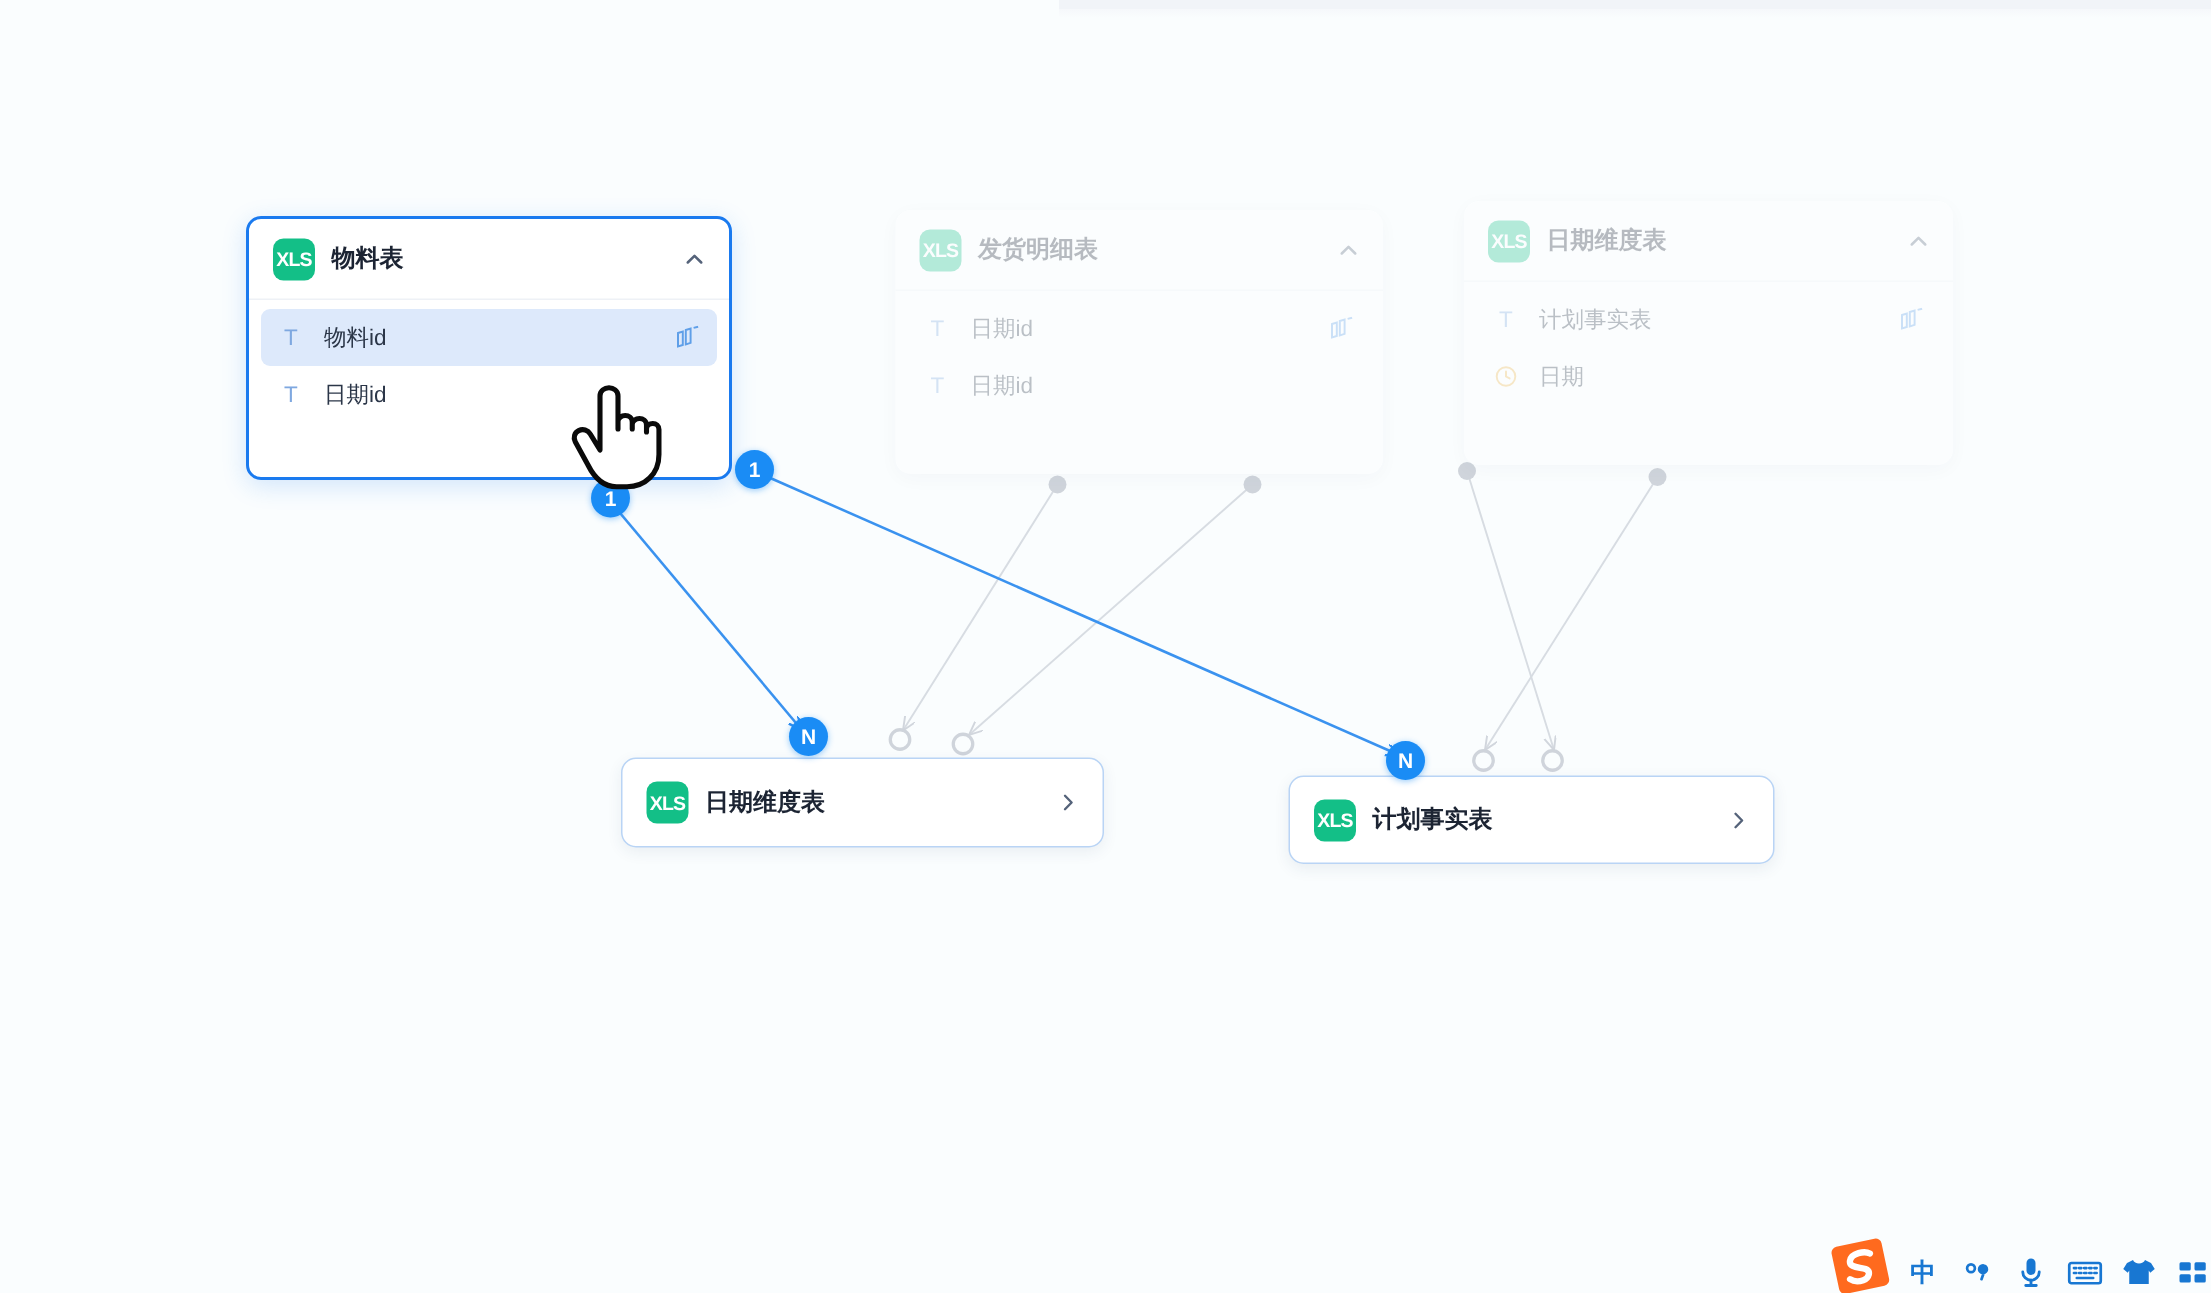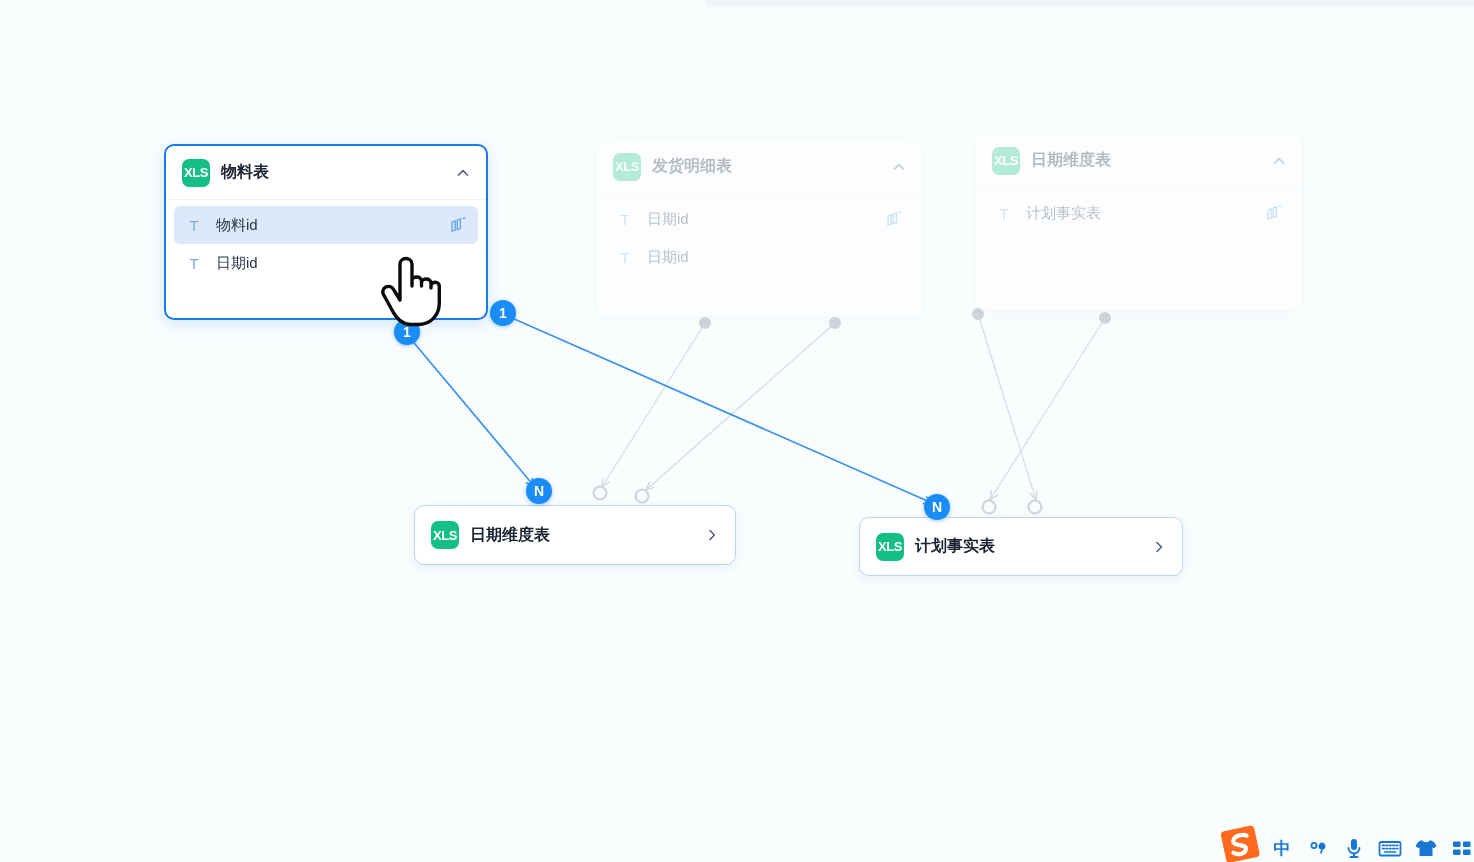--- a/index.html
+++ b/index.html
@@ -254,20 +254,30 @@
         <div class="f-type">T</div>
         <div class="f-name">计划事实表</div>
         <div class="f-right">
           <svg width="17" height="16" viewBox="0 0 17 16">
             <path d="M2 5 L5.2 4 L5.2 13 L2 14 Z" fill="none" stroke="#5f9fe8" stroke-width="1.3"></path>
             <path d="M7.2 3 L10.4 2 L10.4 11.6 L7.2 12.6 Z" fill="none" stroke="#5f9fe8" stroke-width="1.3"></path>
             <path d="M12.4 1.6 L15.4 0.8" fill="none" stroke="#5f9fe8" stroke-width="1.3"></path>
           </svg>
         </div>
       </div>
+      <div class="field-row">
+        <div class="f-type clock">
+          <svg width="16" height="16" viewBox="0 0 16 16" style="display:block;margin:0 auto;">
+            <circle cx="8" cy="8" r="6.2" fill="none" stroke="#f0b64b" stroke-width="1.3"></circle>
+            <path d="M8 4.6 L8 8 L10.4 9.3" fill="none" stroke="#f0b64b" stroke-width="1.3" stroke-linecap="round"></path>
+          </svg>
+        </div>
+        <div class="f-name">日期</div>
+        <div class="f-right"></div>
+      </div>
     </div>
   </div>
 
   <div class="card collapsed" style="left:414px; top:505px; width:322px; height:60px;">
     <div class="card-head">
       <div class="xls-icon">
         <span>XLS</span>
       </div>
       <div class="card-title">日期维度表</div>
       <div class="chev chev-right">

